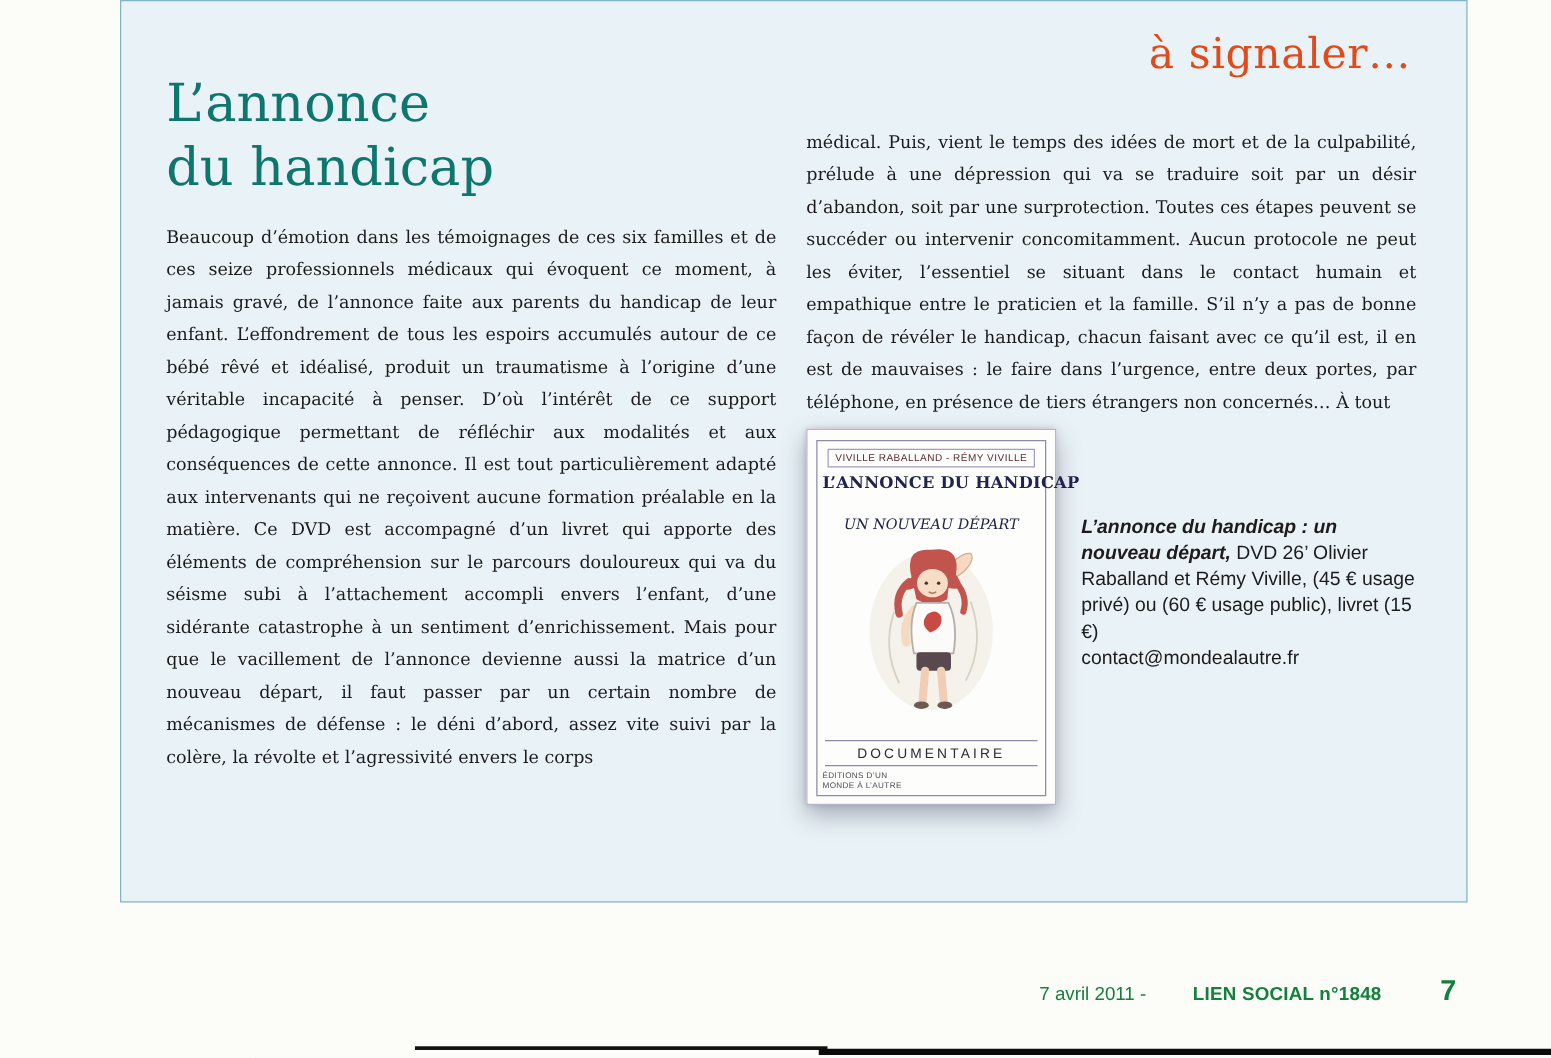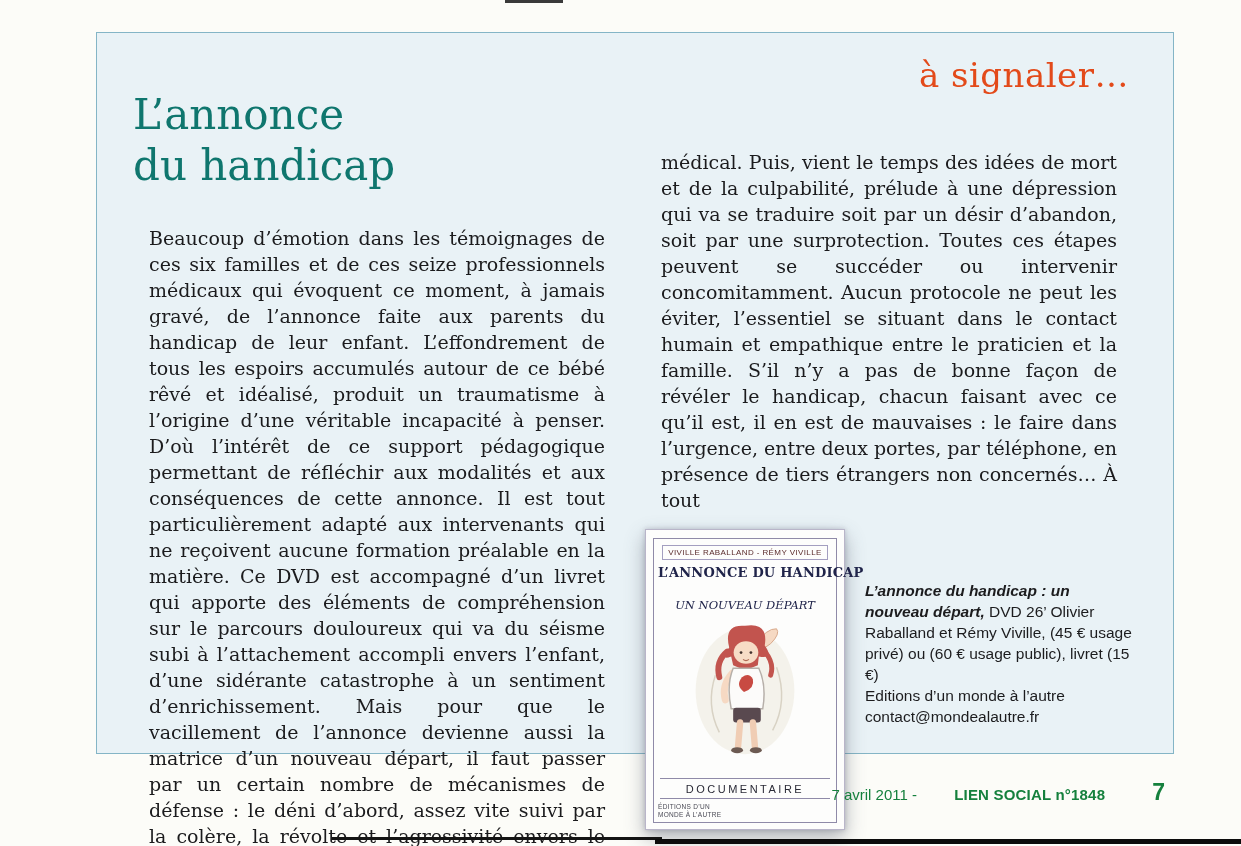--- a/index.html
+++ b/index.html
@@ -13,21 +13,21 @@
   }
   .page {
     position: relative;
     width: 1241px;
     height: 846px;
     background: #fcfcf8;
   }
   .panel {
     position: absolute;
     left: 96px;
-    top: 32px;
+    top: 0;
     width: 1078px;
     height: 722px;
     background: #e9f2f6;
     border: 1px solid #84b5c6;
     box-sizing: border-box;
     padding-left: 12px;
   }
   .flag {
     position: absolute;
     top: 22px;
@@ -54,23 +54,23 @@
     top: 176px;
     width: 488px;
   }
   .right-col {
     position: absolute;
     left: 548px;
     top: 100px;
     width: 488px;
   }
   .body-text {
-    margin: 16px;
-    font-family: "DejaVu Serif", serif;
-    font-size: 19px;
+    margin: 0;
+    font-family: "DejaVu Serif", serif;
+    font-size: 14px;
     line-height: 26px;
     color: #1b1b1d;
     text-align: justify;
   }
   .media-row {
     display: flex;
     margin-top: 8px;
     align-items: flex-start;
   }
   .media-right {
@@ -139,21 +139,21 @@
     font-size: 6.5px;
     line-height: 7.5px;
     letter-spacing: 0.3px;
     color: #4a4a55;
     text-align: left;
     width: 64px;
     text-transform: uppercase;
   }
   
   .caption {
-    margin-top: 51px;
+    margin-top: 68px;
     font-family: "Liberation Sans", sans-serif;
     font-size: 15.5px;
     line-height: 21px;
     color: #1c1c1e;
   }
   .caption-lead {
     font-weight: bold;
     font-style: italic;
   }
   
@@ -238,21 +238,20 @@
 
             <div class="dvd-genre">DOCUMENTAIRE</div>
             <div class="dvd-logo">Éditions d’un monde à l’autre</div>
           </div>
         </div>
 
         <div class="media-right">
 
           <div class="caption">
             <span class="caption-lead">L’annonce du handicap : un nouveau départ, </span><span>DVD 26’ Olivier Raballand et Rémy Viville, (45 € usage privé) ou (60 € usage public), livret (15 €)</span>
-            <div>Editions d’un monde à l’autre</div>
             <div>contact@mondealautre.fr</div>
           </div>
         </div>
 
       </div>
     </div>
 
   </div>
 
   <div class="footer">

